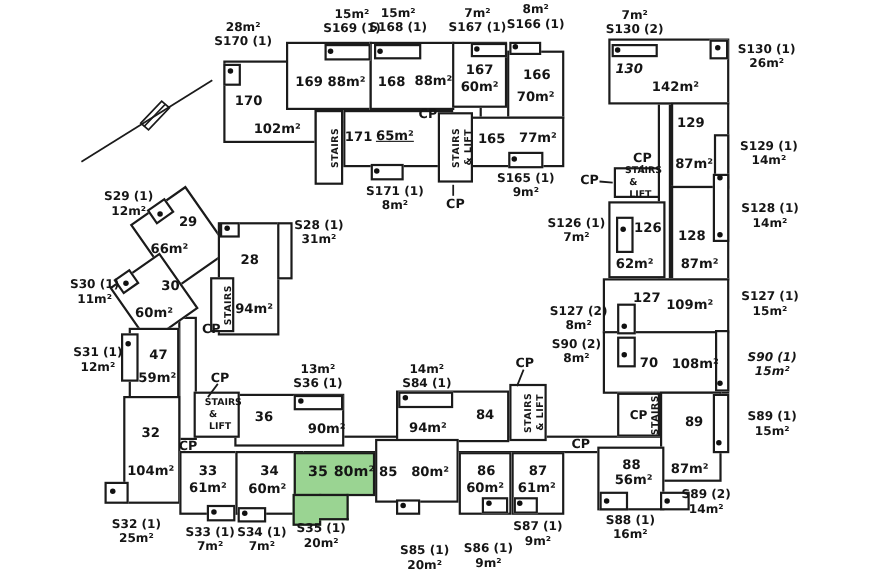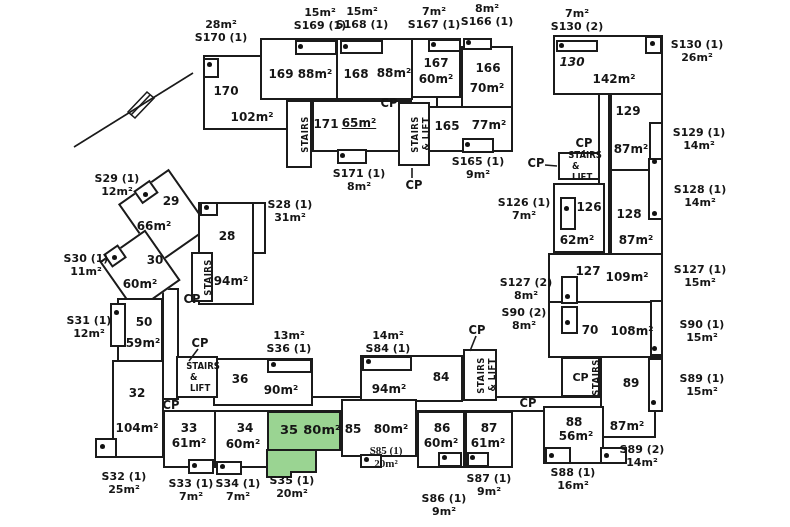--- a/index.html
+++ b/index.html
@@ -170,21 +170,21 @@
       <span>15m²</span>
     </div>
   <div class="slab" style="left:526px;top:276px;">
       <span>S127 (2)</span>
       <span>8m²</span>
     </div>
   <div class="slab" style="left:524px;top:306px;">
       <span>S90 (2)</span>
       <span>8m²</span>
     </div>
-  <div class="slab" style="left:702px;top:318px;">
+  <div class="slab" style="left:702px;top:318px;font-style:italic;">
       <span>S90 (1)</span>
       <span>15m²</span>
     </div>
   <div class="slab" style="left:702px;top:372px;">
       <span>S89 (1)</span>
       <span>15m²</span>
     </div>
   <div class="slab" style="left:642px;top:443px;">
       <span>S89 (2)</span>
       <span>14m²</span>
@@ -207,21 +207,21 @@
   <div class="dotbox rot" style="left:136px;top:184px;width:20px;height:16px;"></div>
   <div class="dotbox rot" style="left:106px;top:248px;width:18px;height:16px;"></div>
   <div class="dotbox" style="left:110px;top:303px;width:16px;height:44px;"></div>
   <div class="dotbox" style="left:95px;top:438px;width:22px;height:20px;"></div>
   <div class="dotbox" style="left:200px;top:202px;width:18px;height:14px;"></div>
 
   <span class="rl" style="left:171px;top:201px;">29</span>
   <span class="rl" style="left:154px;top:226px;">66m²</span>
   <span class="rl" style="left:155px;top:260px;">30</span>
   <span class="rl" style="left:140px;top:284px;">60m²</span>
-  <span class="rl" style="left:144px;top:322px;">50</span>
+  <span class="rl" style="left:144px;top:322px;">47</span>
   <span class="rl" style="left:143px;top:343px;">59m²</span>
   <span class="rl" style="left:137px;top:393px;">32</span>
   <span class="rl" style="left:137px;top:428px;">104m²</span>
   <span class="rl" style="left:227px;top:236px;">28</span>
   <span class="rl" style="left:231px;top:281px;">94m²</span>
 
   <div class="slab" style="left:117px;top:172px;">
       <span>S29 (1)</span>
       <span>12m²</span>
     </div>
@@ -263,21 +263,21 @@
 
   <div class="dotbox" style="left:267px;top:359px;width:45px;height:14px;"></div>
   <div class="dotbox" style="left:362px;top:356px;width:50px;height:15px;"></div>
   <div class="dotbox" style="left:188px;top:459px;width:26px;height:15px;"></div>
   <div class="dotbox" style="left:216px;top:461px;width:26px;height:14px;"></div>
   <div class="dotbox" style="left:360px;top:454px;width:22px;height:14px;"></div>
   <div class="dotbox" style="left:438px;top:452px;width:24px;height:15px;"></div>
   <div class="dotbox" style="left:467px;top:452px;width:22px;height:15px;"></div>
 
   <span class="rl" style="left:240px;top:379px;">36</span>
-  <span class="rl" style="left:281px;top:390px;">90m²</span>
+  <span class="rl" style="left:297px;top:390px;">90m²</span>
   <span class="rl" style="left:441px;top:377px;">84</span>
   <span class="rl" style="left:389px;top:389px;">94m²</span>
   <span class="rl" style="left:189px;top:428px;">33</span>
   <span class="rl" style="left:189px;top:443px;">61m²</span>
   <span class="rl" style="left:245px;top:428px;">34</span>
   <span class="rl" style="left:243px;top:444px;">60m²</span>
   <span class="rl big" style="left:289px;top:429px;">35</span>
   <span class="rl big" style="left:322px;top:429px;">80m²</span>
   <span class="rl" style="left:353px;top:429px;">85</span>
   <span class="rl" style="left:391px;top:429px;">80m²</span>
@@ -299,21 +299,21 @@
       <span>7m²</span>
     </div>
   <div class="slab" style="left:238px;top:477px;">
       <span>S34 (1)</span>
       <span>7m²</span>
     </div>
   <div class="slab" style="left:292px;top:474px;">
       <span>S35 (1)</span>
       <span>20m²</span>
     </div>
-  <div class="slab" style="left:386px;top:444px;font-family:Liberation Serif, serif;">
+  <div class="slab" style="left:386px;top:494px;">
       <span>S85 (1)</span>
       <span>20m²</span>
     </div>
   <div class="slab" style="left:444px;top:492px;">
       <span>S86 (1)</span>
       <span>9m²</span>
     </div>
   <div class="slab" style="left:489px;top:472px;">
       <span>S87 (1)</span>
       <span>9m²</span>

